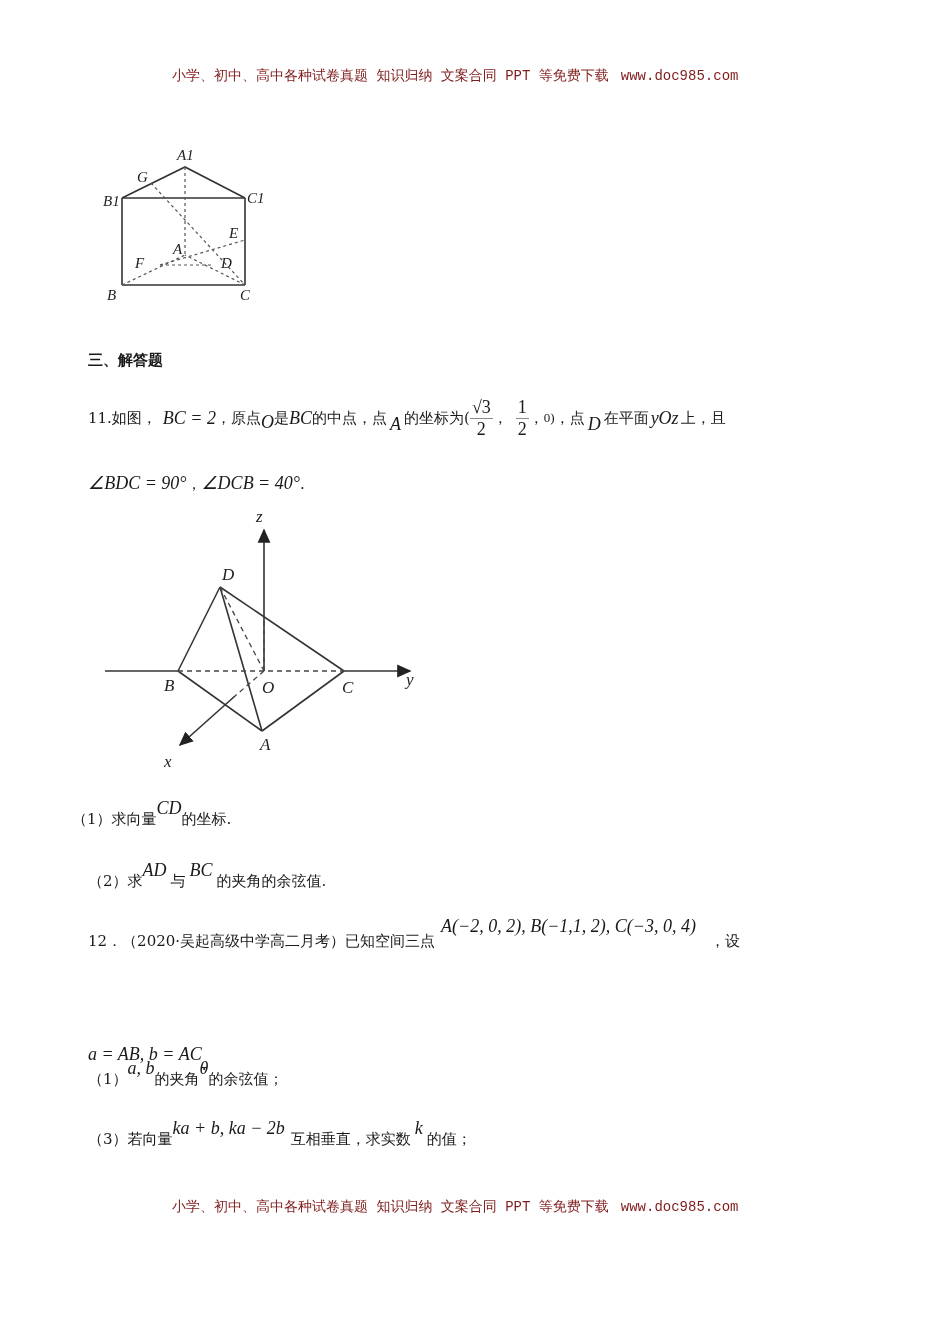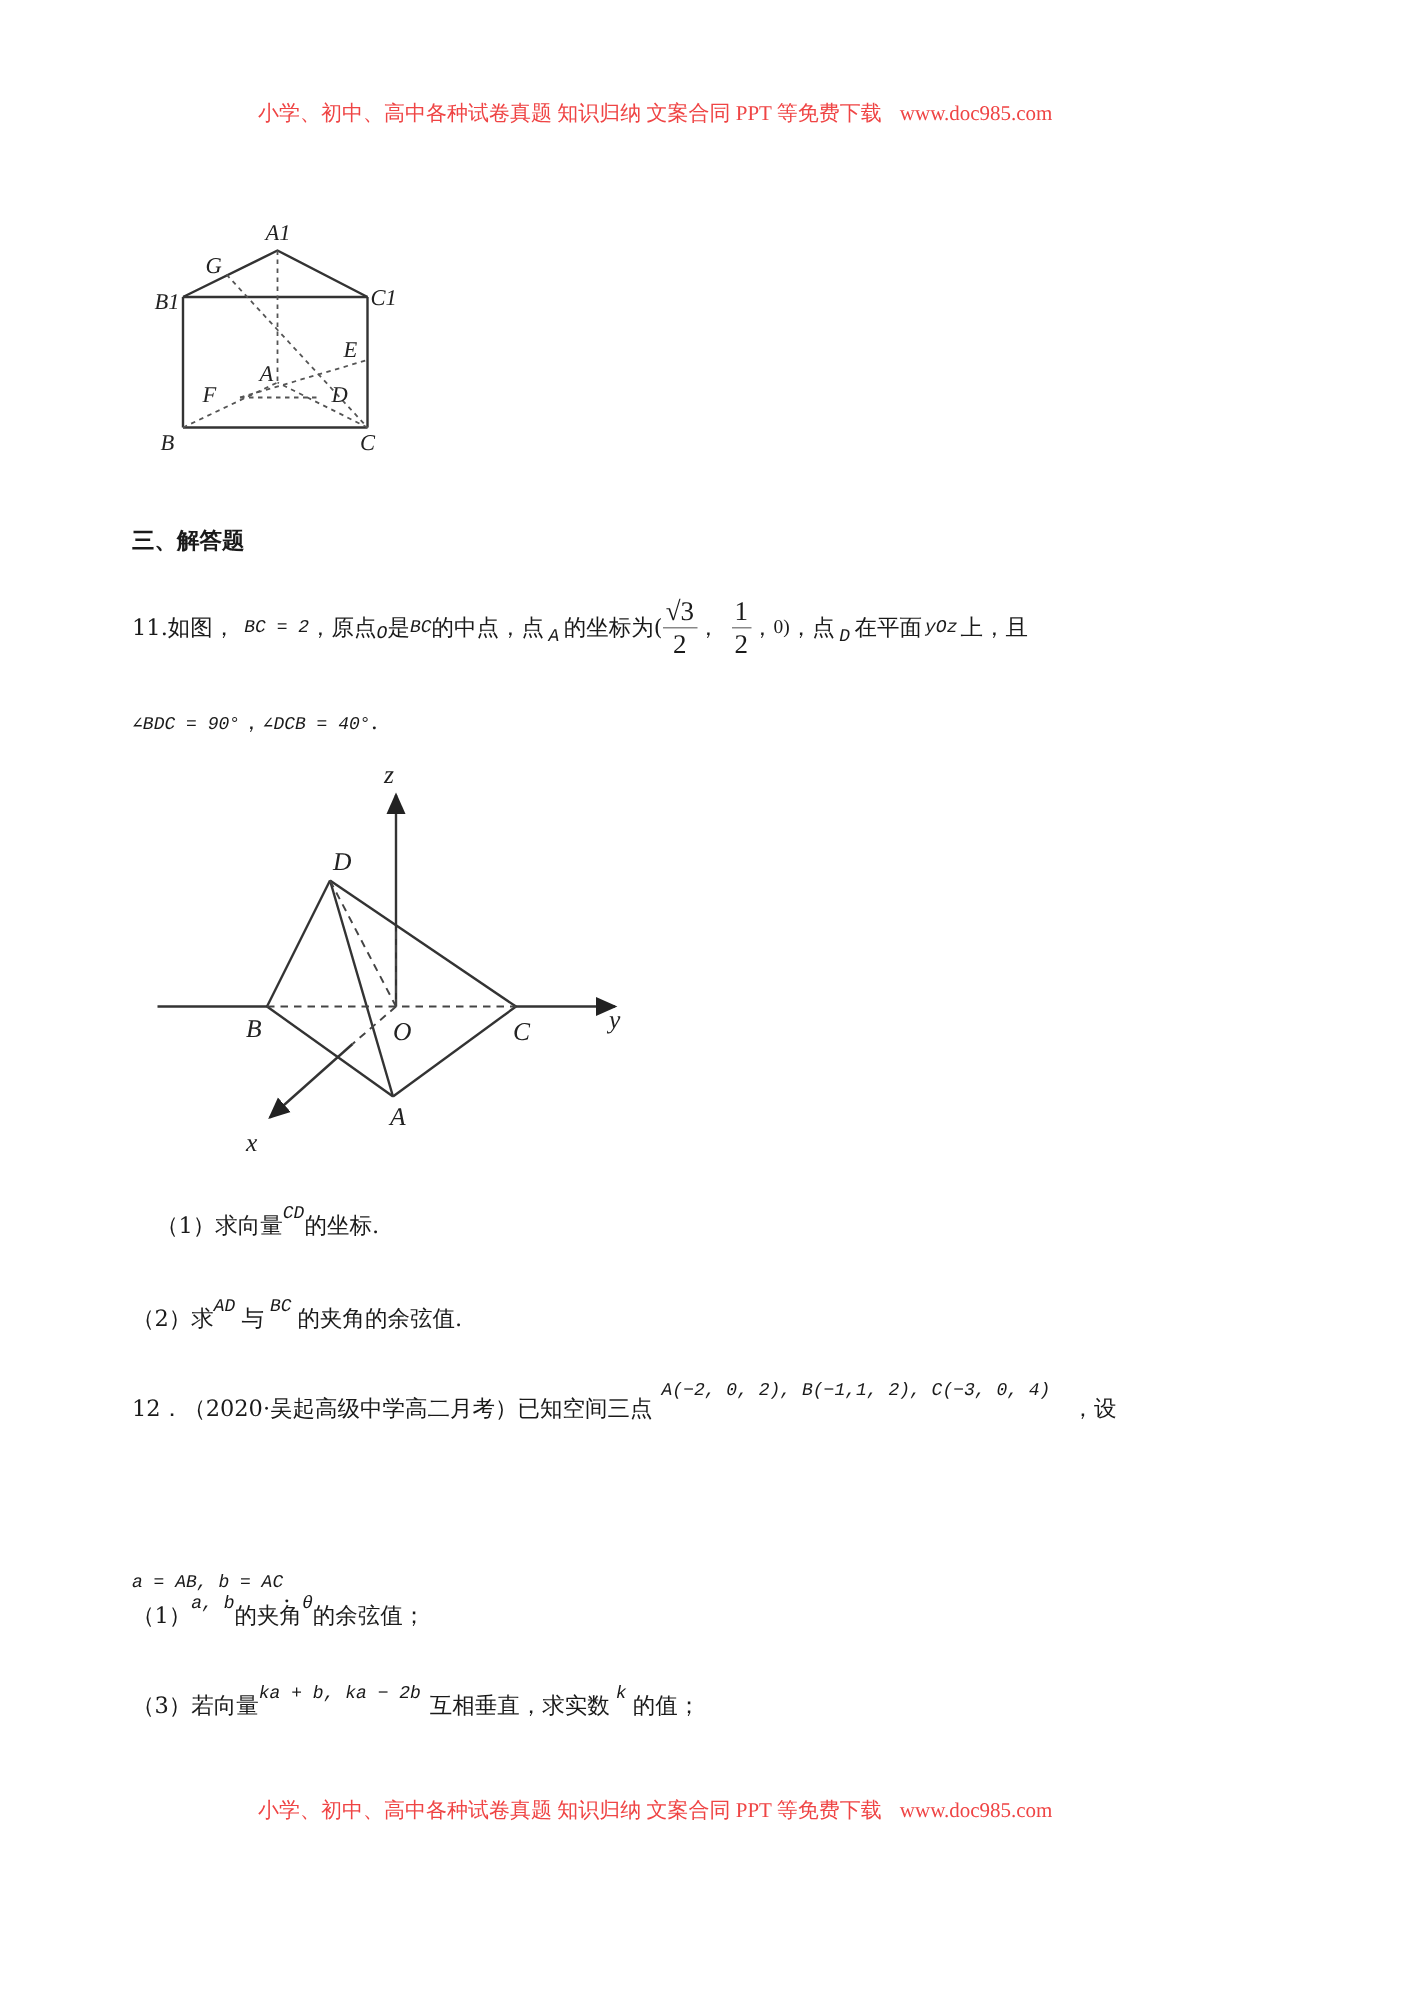--- a/index.html
+++ b/index.html
@@ -1,23 +1,23 @@
 <!DOCTYPE html>
 <html><head>
 <meta charset="utf-8">
 <style>
   html, body { margin:0; padding:0; background:#fff; }
   body { width:950px; height:1344px; position:relative; overflow:hidden;
          font-family:"DejaVu Serif", serif; color:#1a1a1a; }
   .abs { position:absolute; }
-  .hdr { font-family:Liberation Serif, serif; font-size:14px; color:#ef4444; white-space:nowrap; }
+  .hdr { font-family:Liberation Mono, monospace; font-size:14px; color:#7f1d1d; white-space:nowrap; }
   .hdr .url { margin-left:12px; }
   .sec { font-family:"DejaVu Sans", sans-serif; font-weight:bold; font-size:15px; }
   .txt { font-size:15px; white-space:nowrap; }
-  .m { font-family:Liberation Mono, monospace; font-style:italic; font-size:12px; }
+  .m { font-family:Liberation Serif, serif; font-style:italic; font-size:18px; }
   .mn { font-family:"Liberation Serif", serif; font-size:18px; }
   .sup { position:relative; top:-10px; }
   .frac { display:inline-block; vertical-align:middle; text-align:center; font-family:"Liberation Serif", serif; font-size:18px; }
   .frac .num { display:block; border-bottom:1px solid #888; padding:0 2px; }
   .frac .den { display:block; }
   svg text { font-family:"Liberation Serif", serif; font-style:italic; }
 </style>
 </head>
 <body>
 
@@ -119,21 +119,21 @@
     <text x="122" y="75">D</text>
     <text x="64" y="186">B</text>
     <text x="162" y="188">O</text>
     <text x="242" y="188">C</text>
     <text x="306" y="180">y</text>
     <text x="160" y="245">A</text>
     <text x="64" y="262">x</text>
   </g>
 </svg>
 
-<div class="abs txt" style="left:104px; top:808px;">
+<div class="abs txt" style="left:72px; top:808px;">
   <span>（1）求向量</span><span class="m sup">CD</span><span>的坐标.</span>
 </div>
 <div class="abs txt" style="left:88px; top:870px;">
   <span>（2）求</span><span class="m sup">AD</span><span style="margin:0 4px;">与</span><span class="m sup">BC</span><span style="margin-left:4px;">的夹角的余弦值.</span>
 </div>
 
 <div class="abs txt" style="left:88px; top:930px;">
   <span>12．（2020·吴起高级中学高二月考）已知空间三点</span><span class="m" style="position:relative; top:-14px; margin-left:6px;">A(−2, 0, 2), B(−1,1, 2), C(−3, 0, 4)</span><span style="margin-left:14px;">，设</span>
 </div>
 <div class="abs txt" style="left:88px; top:1044px;">

